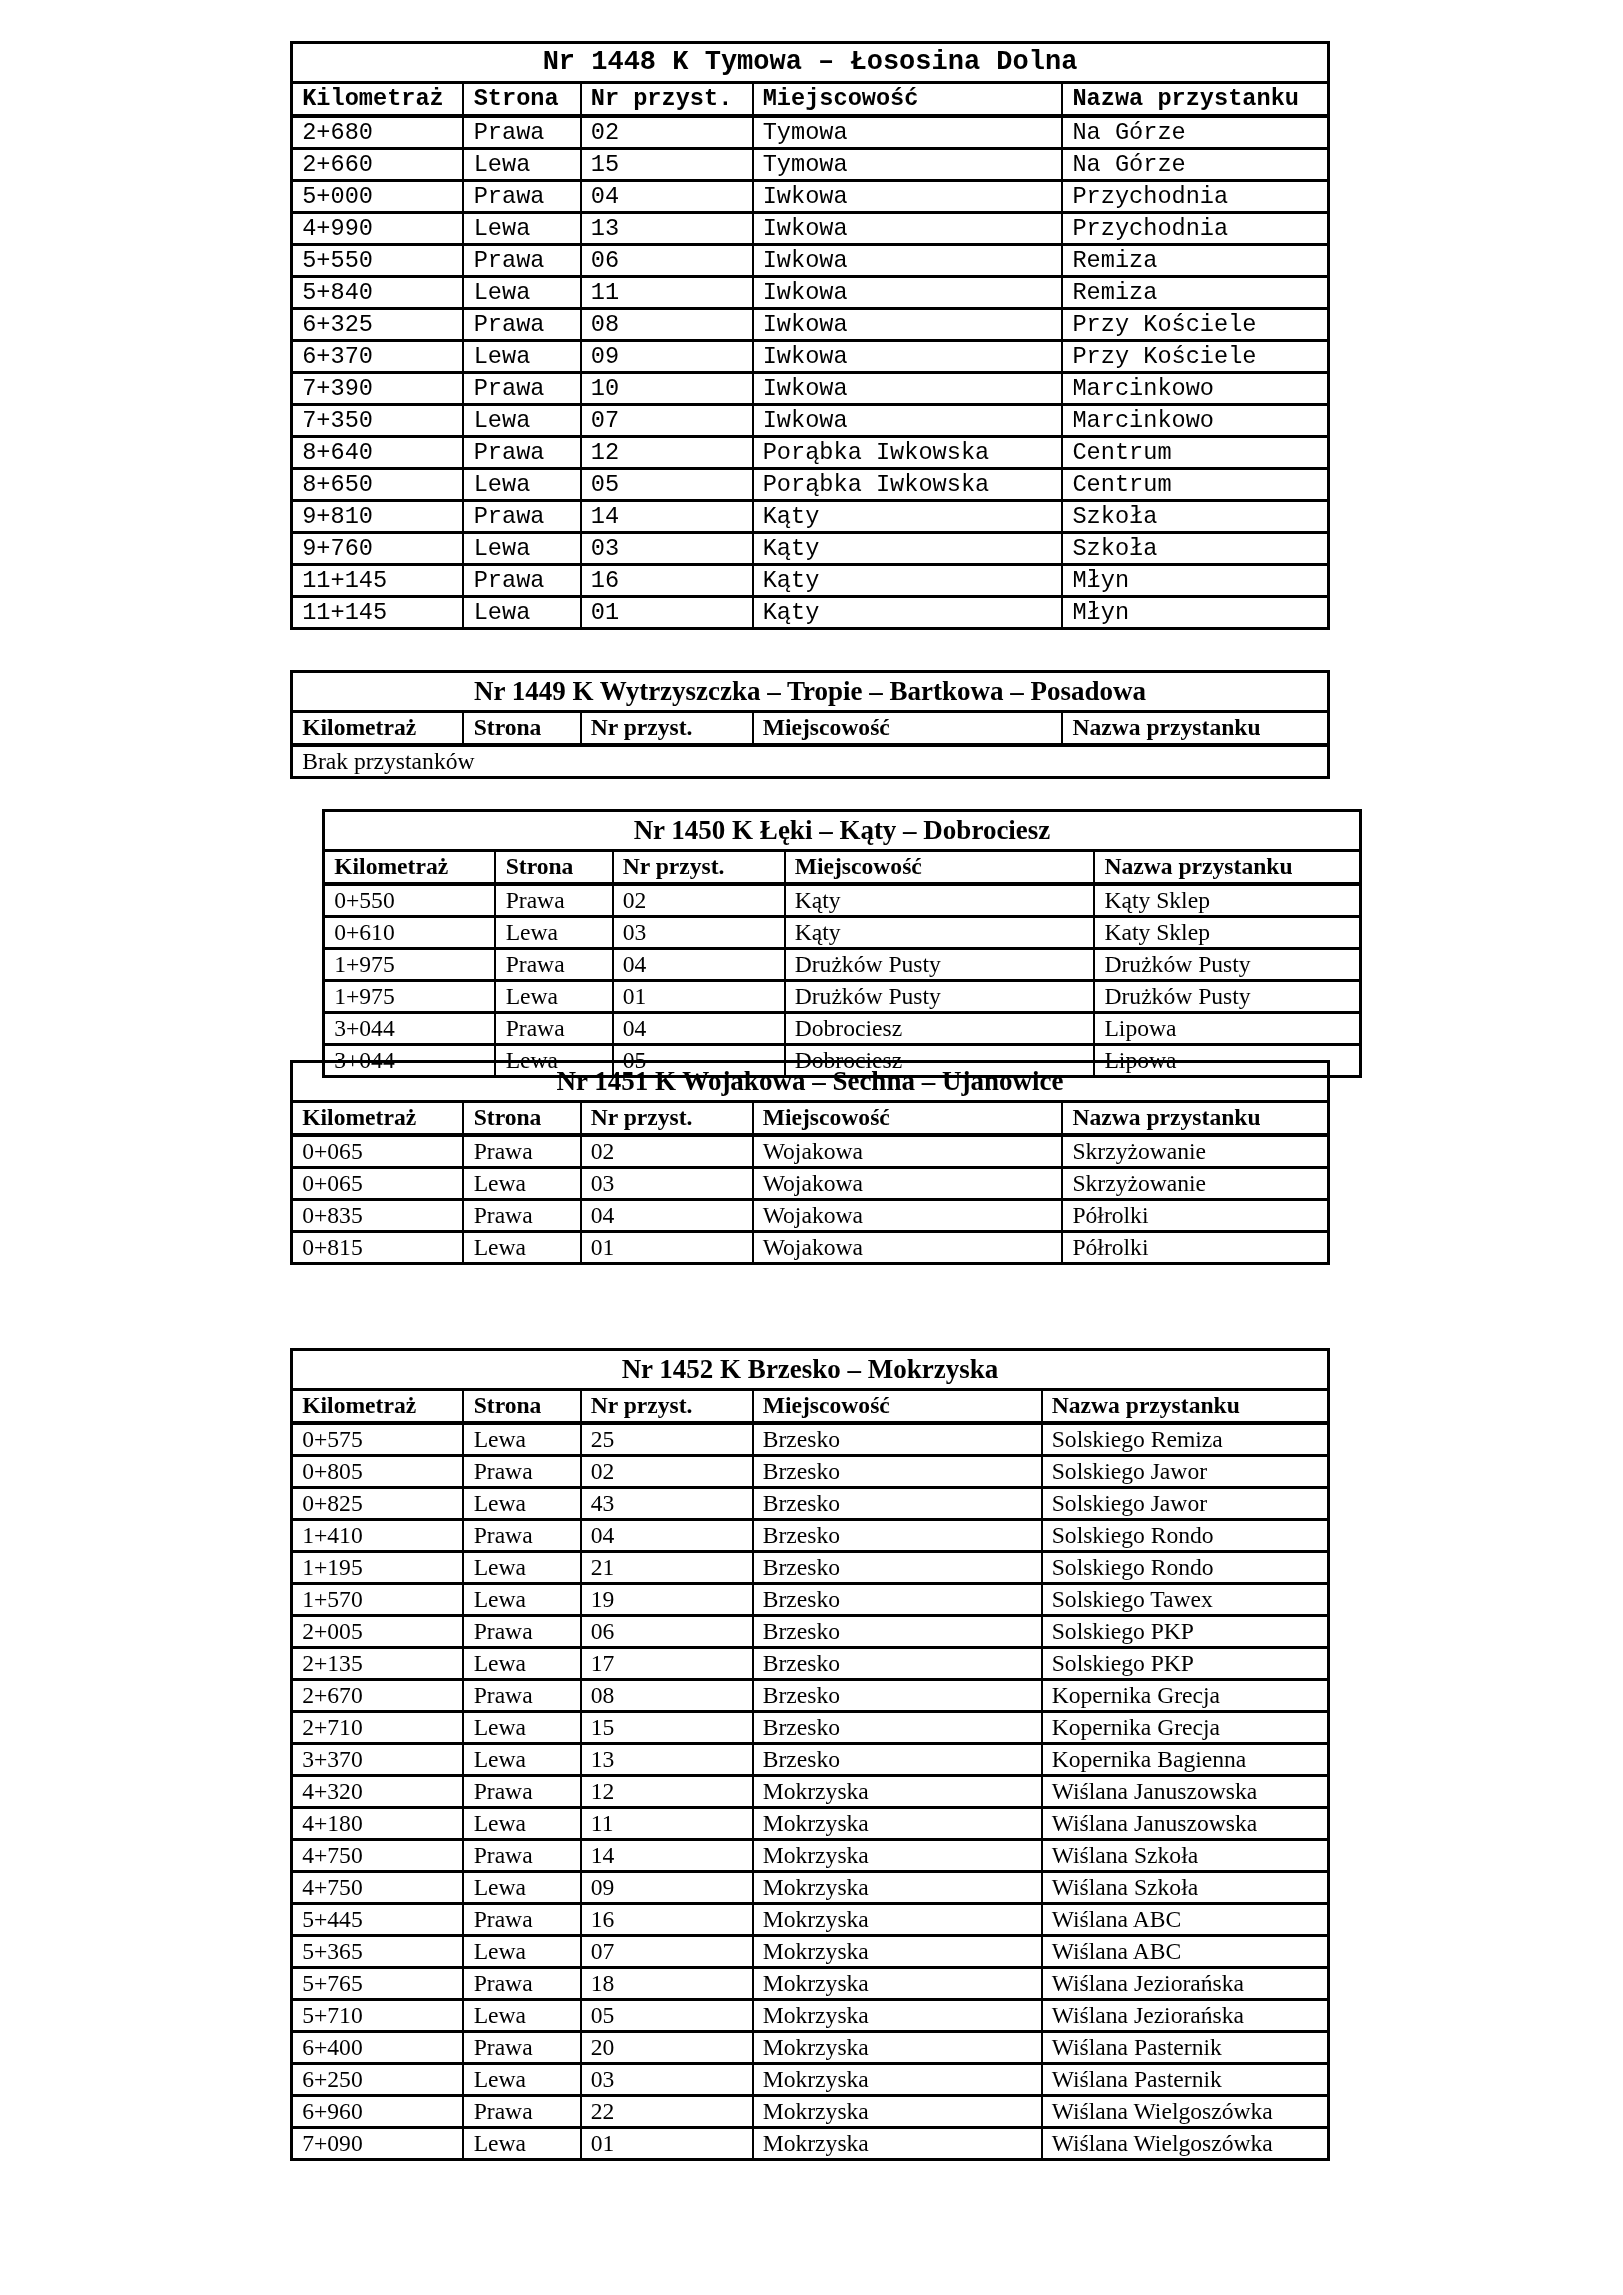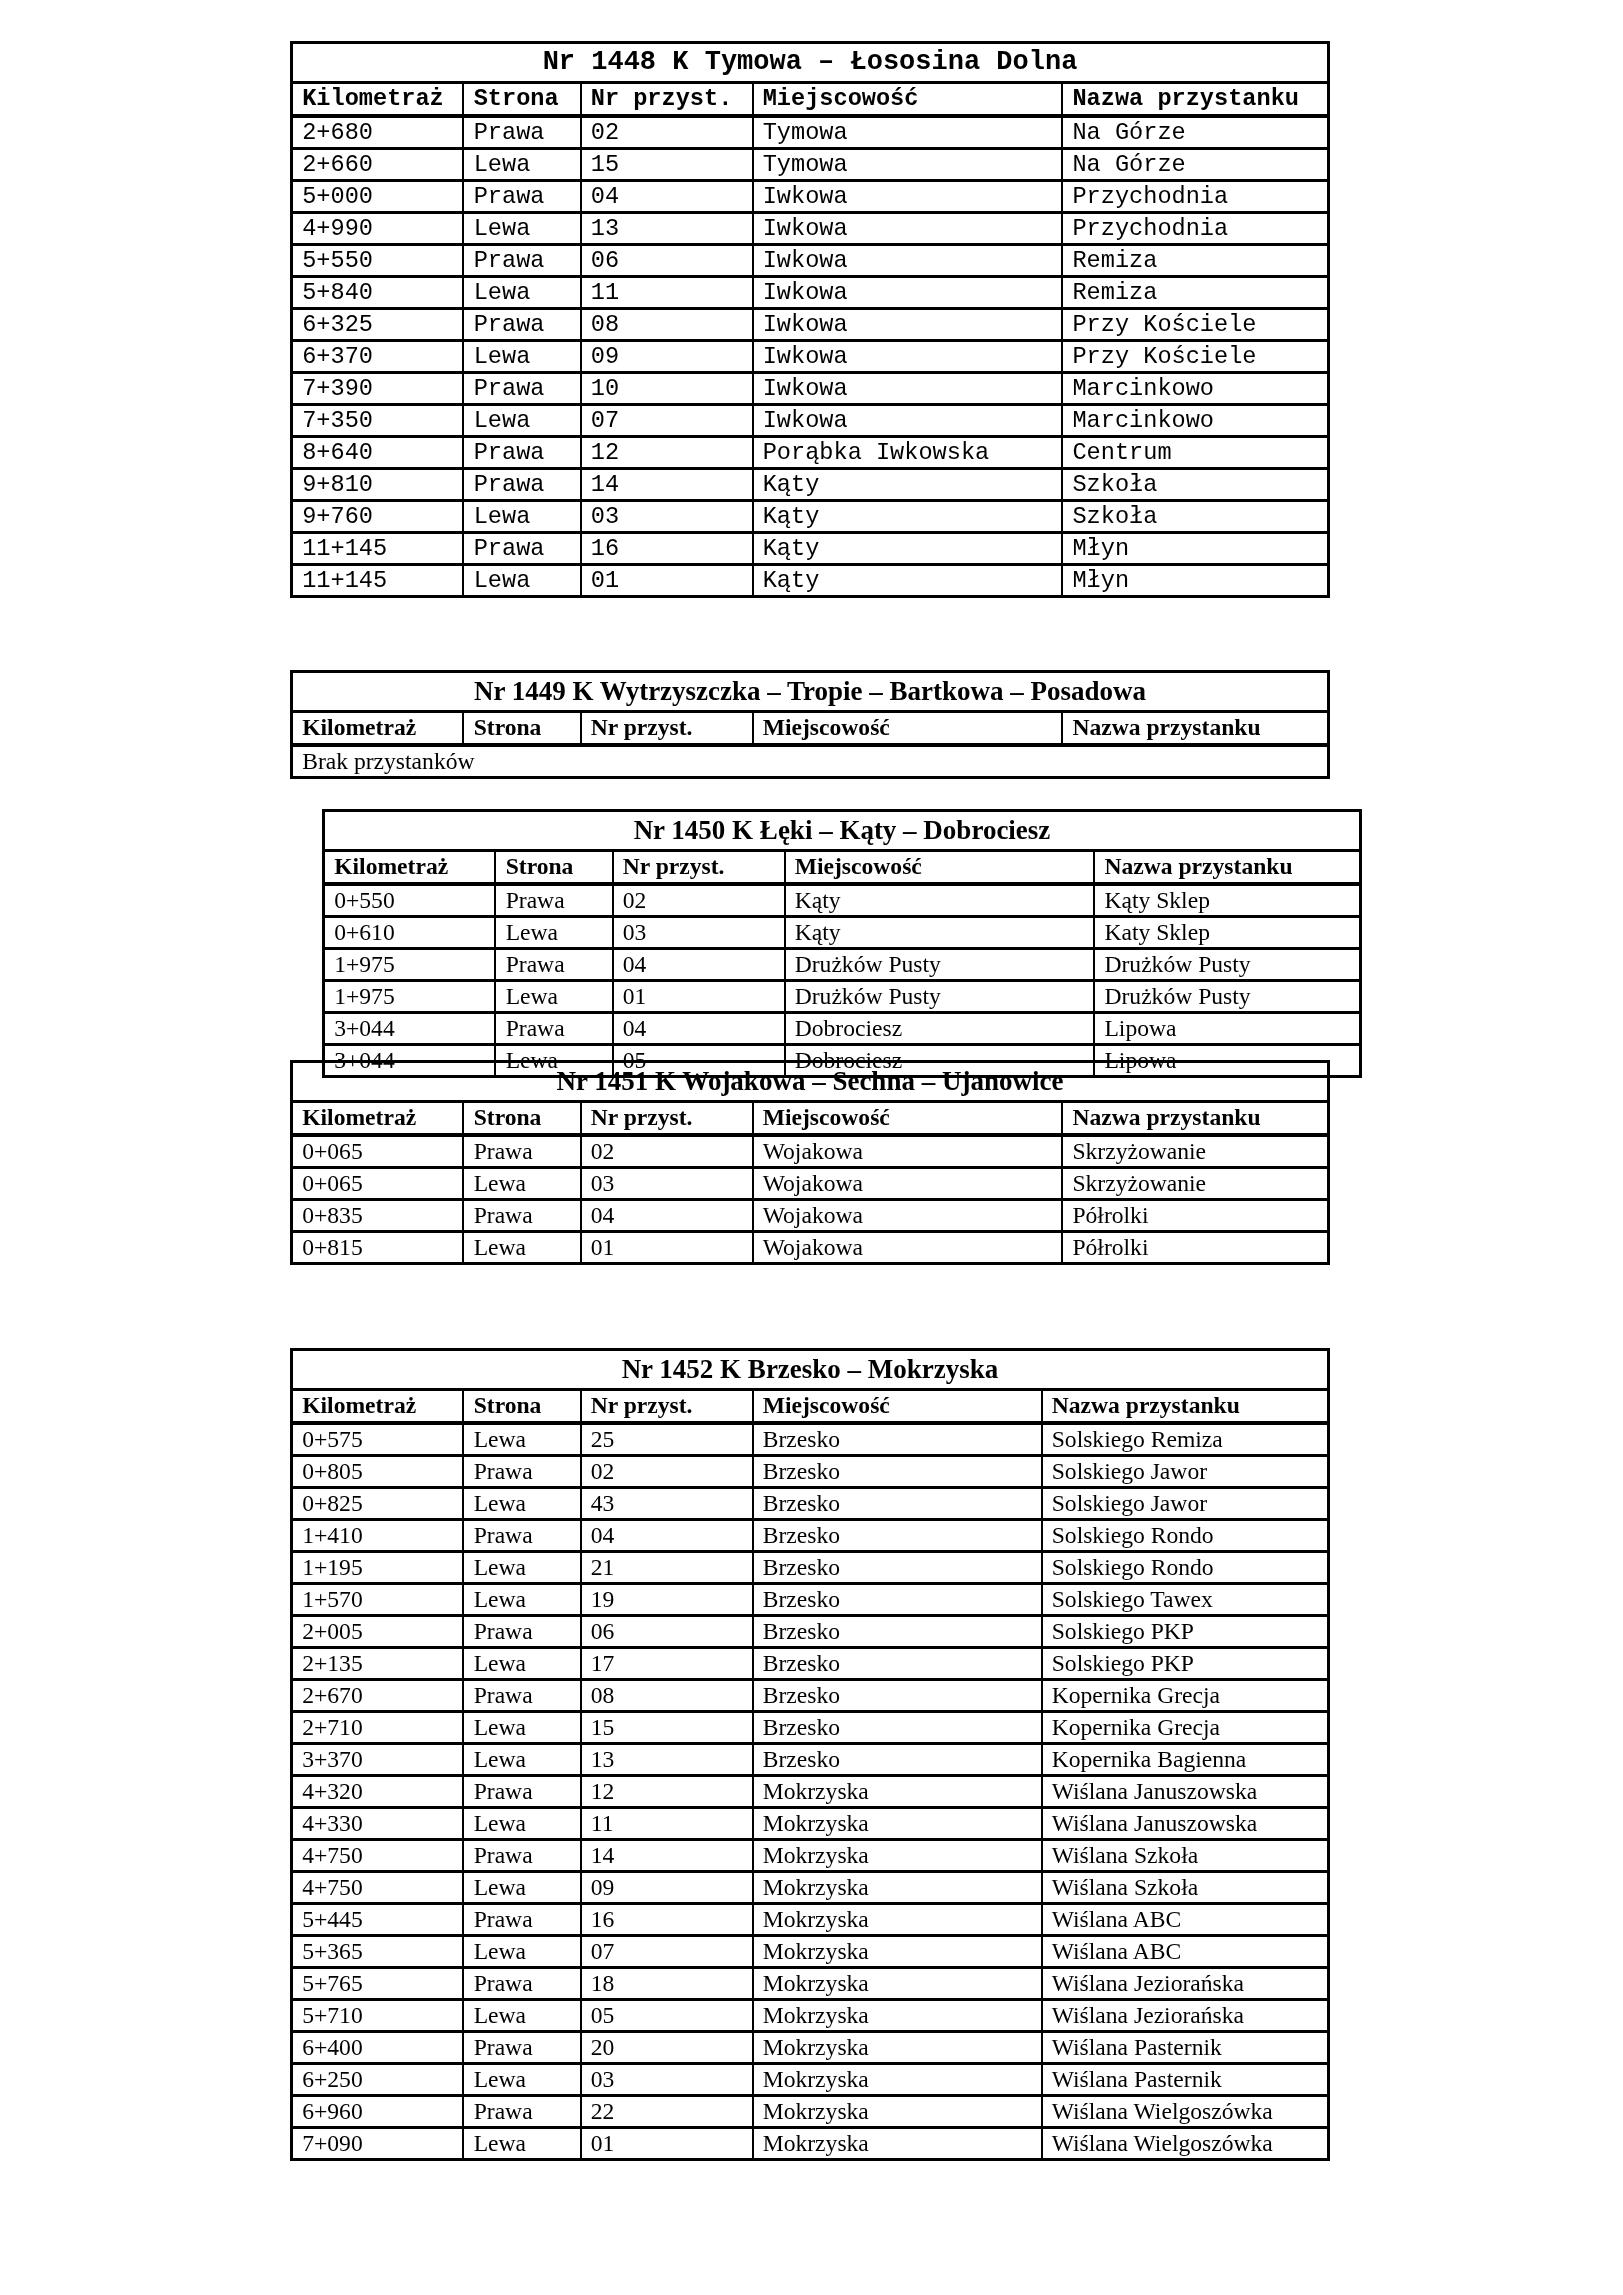--- a/index.html
+++ b/index.html
@@ -165,20 +165,27 @@
           <td>Marcinkowo</td>
         </tr>
         <tr>
           <td>8+640</td>
           <td>Prawa</td>
           <td>12</td>
           <td>Porąbka Iwkowska</td>
           <td>Centrum</td>
         </tr>
         <tr>
+          <td>8+650</td>
+          <td>Lewa</td>
+          <td>05</td>
+          <td>Porąbka Iwkowska</td>
+          <td>Centrum</td>
+        </tr>
+        <tr>
           <td>9+810</td>
           <td>Prawa</td>
           <td>14</td>
           <td>Kąty</td>
           <td>Szkoła</td>
         </tr>
         <tr>
           <td>9+760</td>
           <td>Lewa</td>
           <td>03</td>
@@ -446,21 +453,21 @@
           <td>Kopernika Bagienna</td>
         </tr>
         <tr>
           <td>4+320</td>
           <td>Prawa</td>
           <td>12</td>
           <td>Mokrzyska</td>
           <td>Wiślana Januszowska</td>
         </tr>
         <tr>
-          <td>4+330</td>
+          <td>4+180</td>
           <td>Lewa</td>
           <td>11</td>
           <td>Mokrzyska</td>
           <td>Wiślana Januszowska</td>
         </tr>
         <tr>
           <td>4+750</td>
           <td>Prawa</td>
           <td>14</td>
           <td>Mokrzyska</td>

